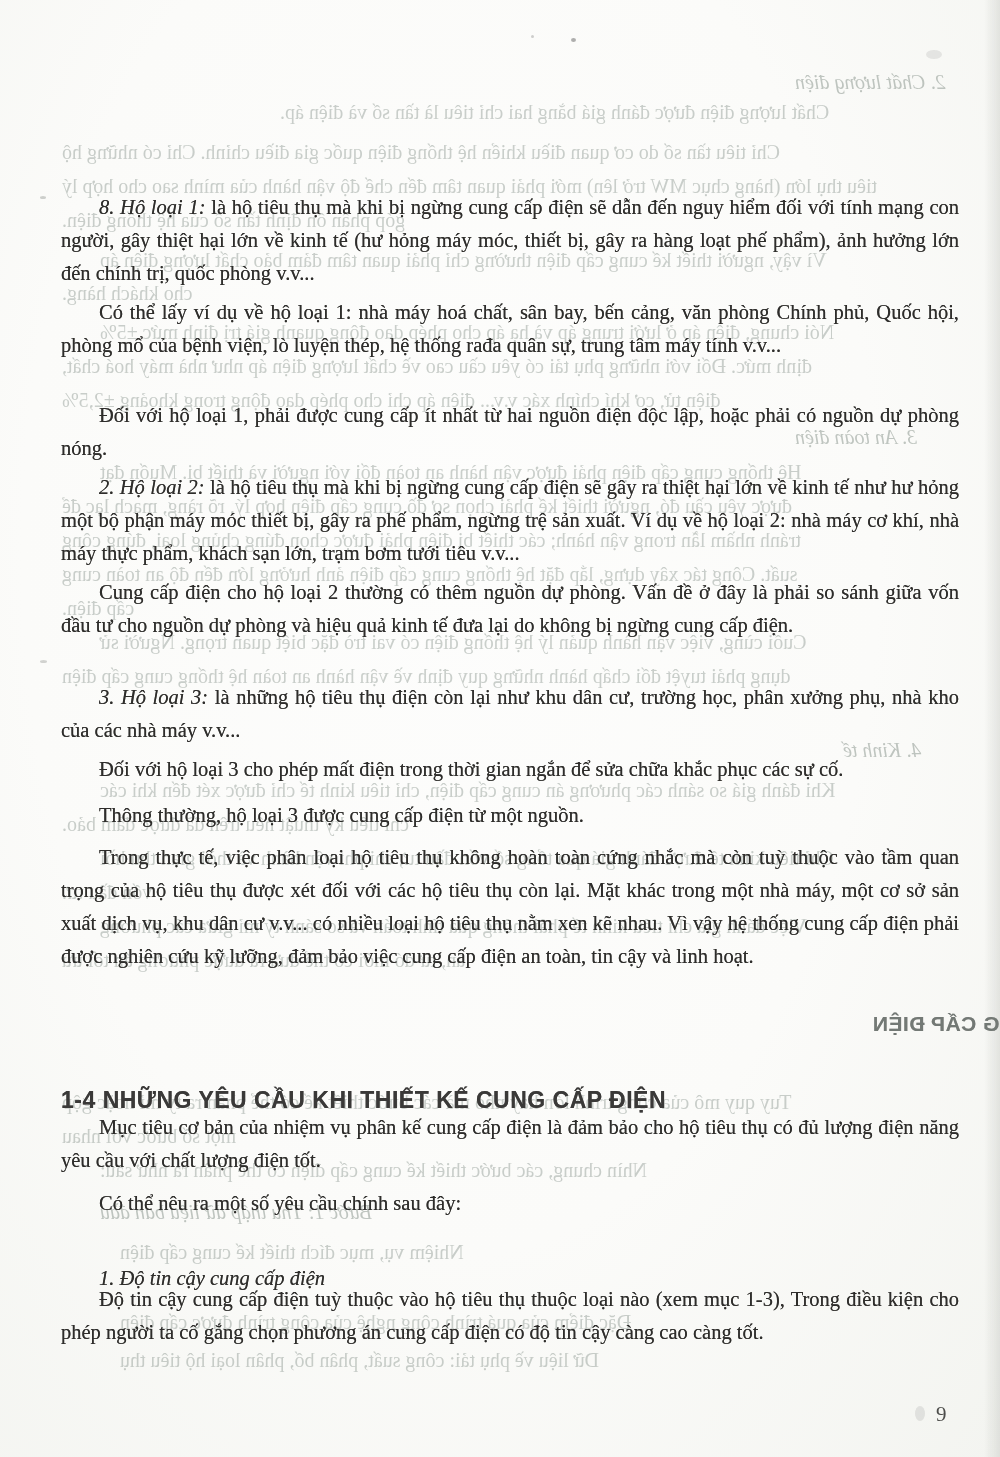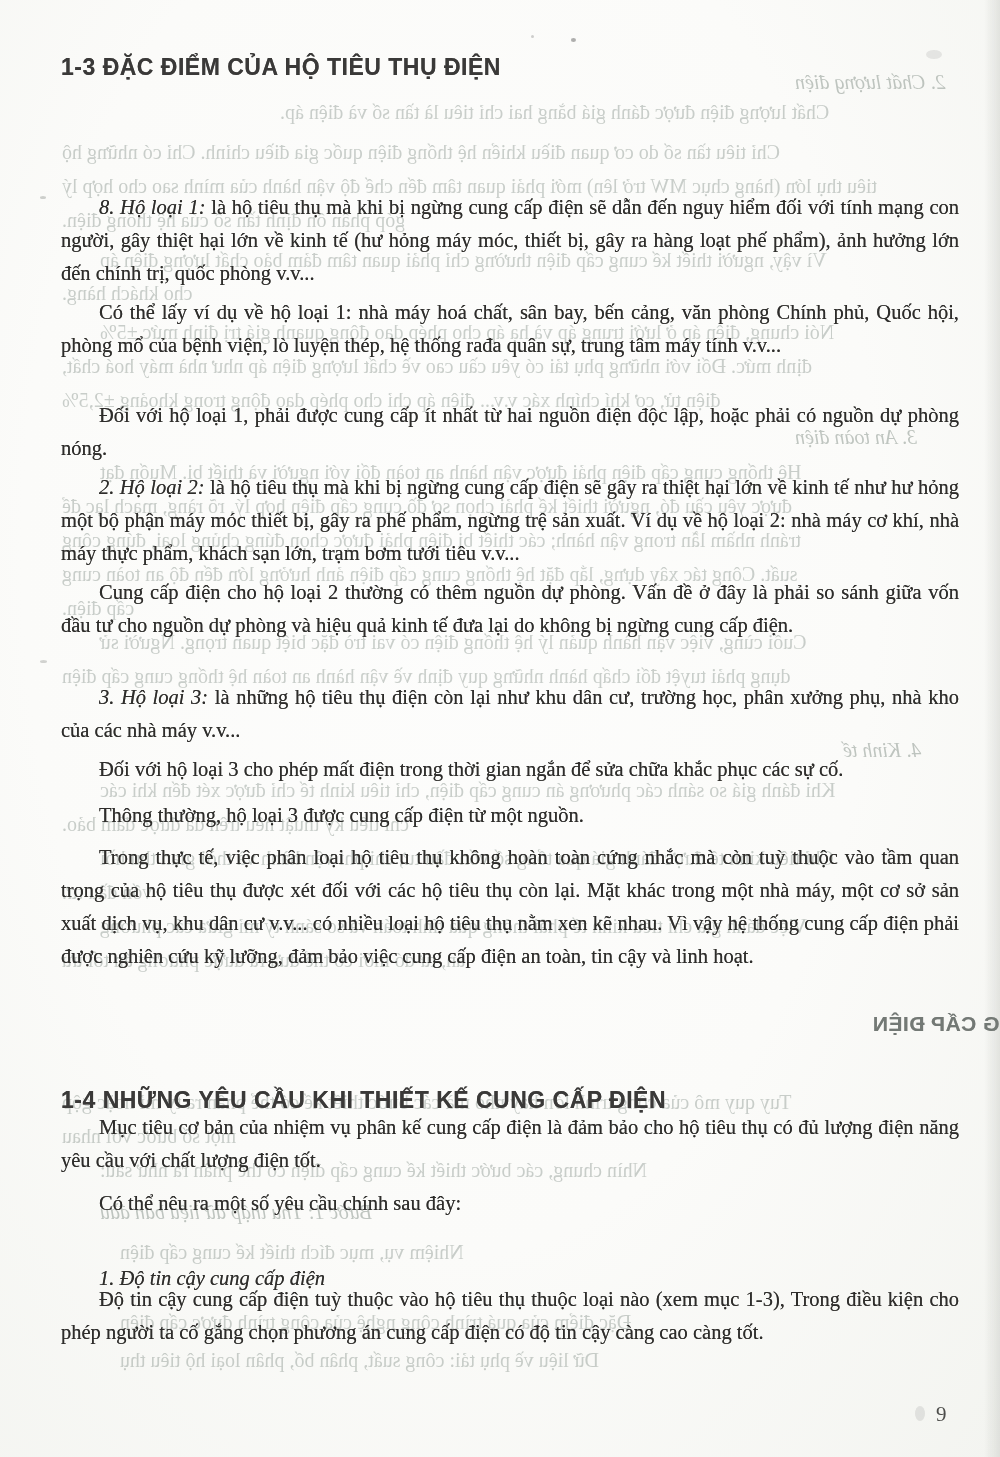--- a/index.html
+++ b/index.html
@@ -111,21 +111,20 @@
       <span class="bleed-line" style="left: 120px; top: 1348px;">Dữ liệu về phụ tải: công suất, phân bố, phân loại hộ tiêu thụ</span>
     </div>
 
   <div class="speck" id="sp1"></div>
   <div class="speck" id="sp2"></div>
   <div class="speck" id="sp3"></div>
   <div class="speck" id="sp4"></div>
   <div class="speck" id="sp5"></div>
   <div class="speck" id="sp6"></div>
 
-  <div class="heading" id="h-13">1-3 ĐẶC ĐIỂM CỦA HỘ TIÊU THỤ ĐIỆN</div>
 
 
   <p class="para" id="s0p1"><span class="lead">8. Hộ loại 1:</span><span> là hộ tiêu thụ mà khi bị ngừng cung cấp điện sẽ dẫn đến nguy hiểm đối với tính mạng con người, gây thiệt hại lớn về kinh tế (hư hỏng máy móc, thiết bị, gây ra hàng loạt phế phẩm), ảnh hưởng lớn đến chính trị, quốc phòng v.v...</span></p>
 
   <p class="para" id="s0p2"><span>Có thể lấy ví dụ về hộ loại 1: nhà máy hoá chất, sân bay, bến cảng, văn phòng Chính phủ, Quốc hội, phòng mổ của bệnh viện, lò luyện thép, hệ thống rađa quân sự, trung tâm máy tính v.v...</span></p>
 
   <p class="para" id="s0p3"><span>Đối với hộ loại 1, phải được cung cấp ít nhất từ hai nguồn điện độc lập, hoặc phải có nguồn dự phòng nóng.</span></p>
 
   <p class="para" id="s0p4"><span class="lead">2. Hộ loại 2:</span><span> là hộ tiêu thụ mà khi bị ngừng cung cấp điện sẽ gây ra thiệt hại lớn về kinh tế như hư hỏng một bộ phận máy móc thiết bị, gây ra phế phẩm, ngừng trệ sản xuất. Ví dụ về hộ loại 2: nhà máy cơ khí, nhà máy thực phẩm, khách sạn lớn, trạm bơm tưới tiêu v.v...</span></p>
 

